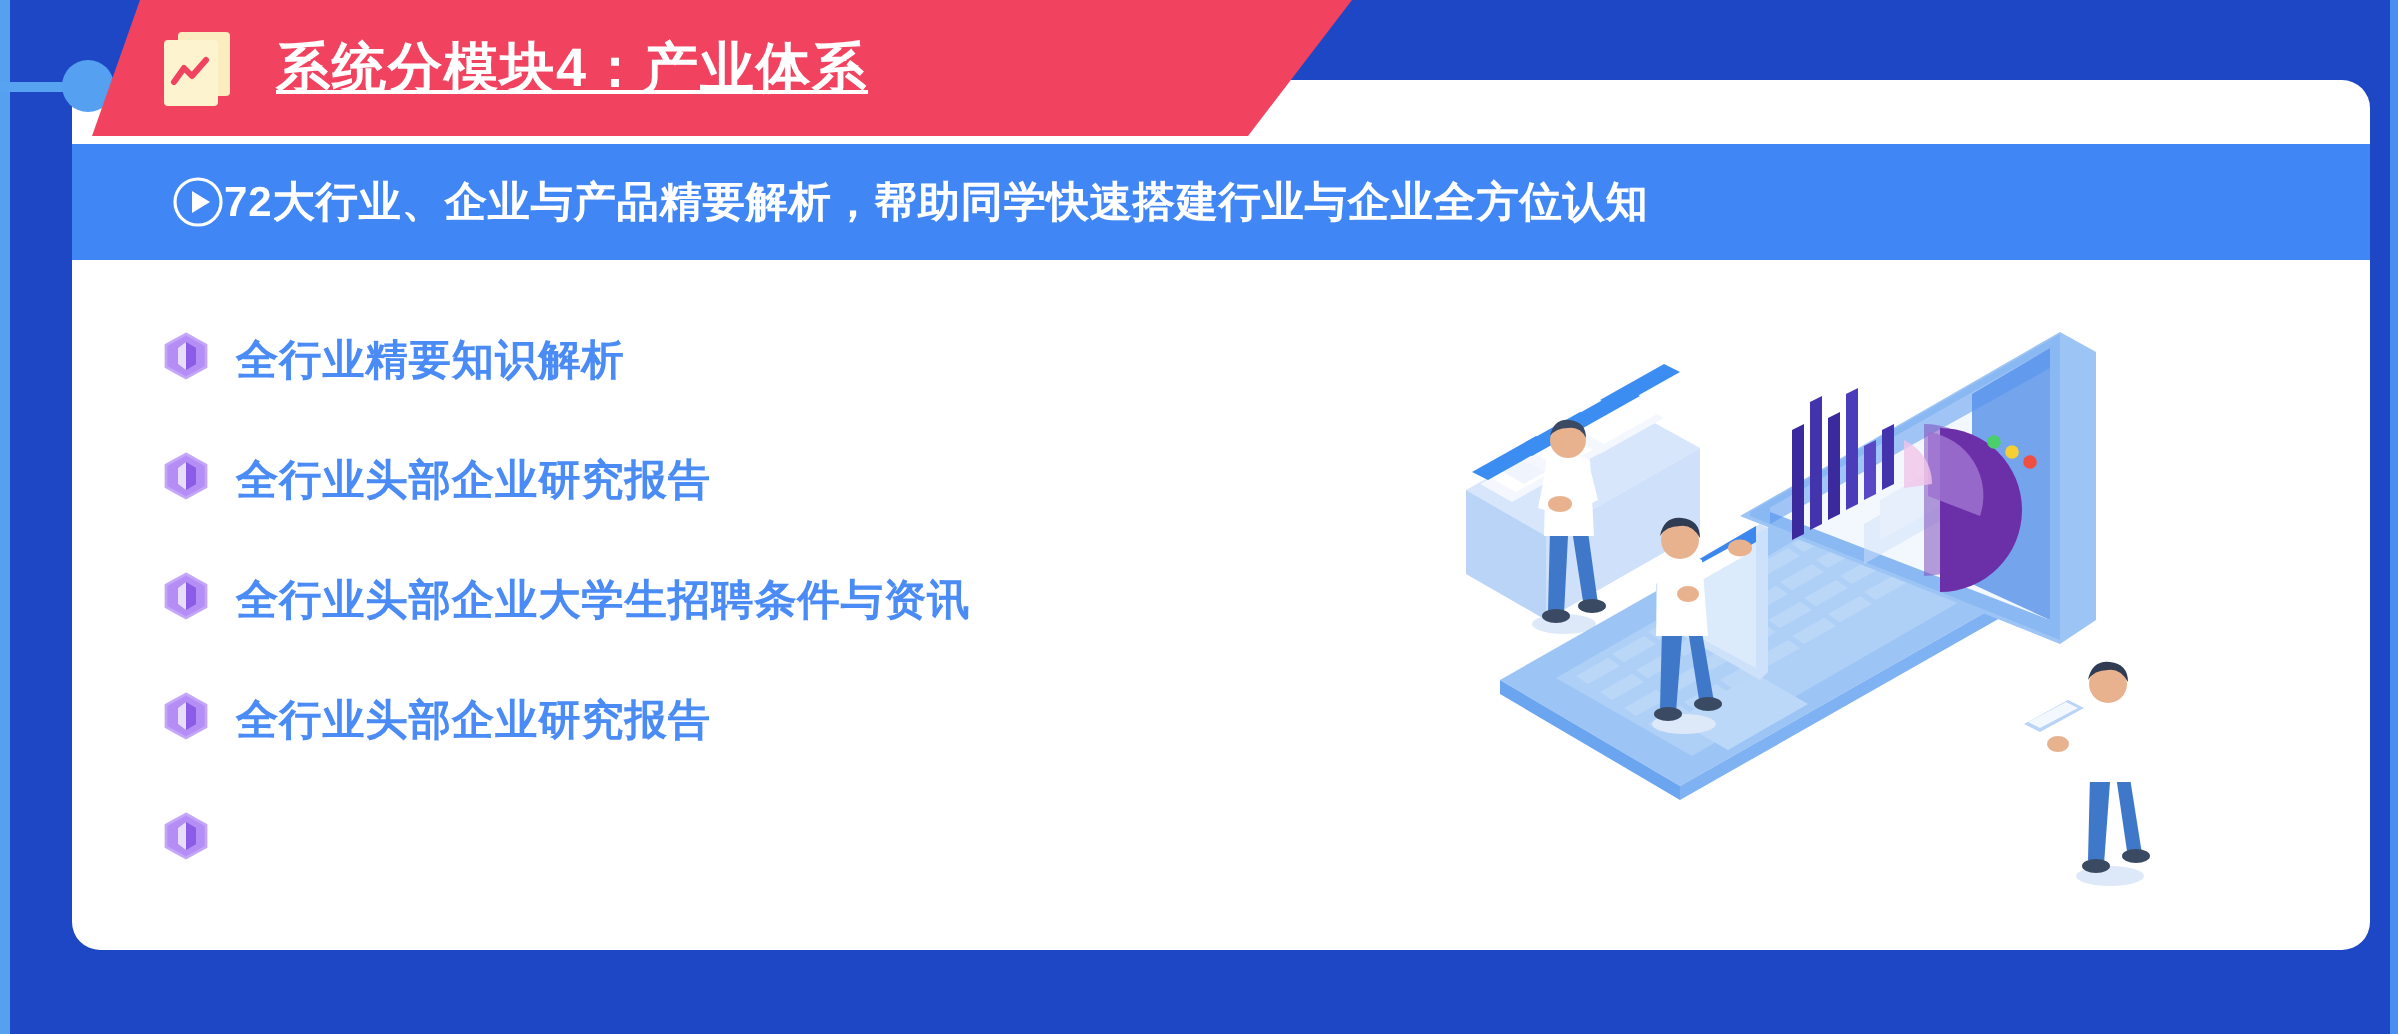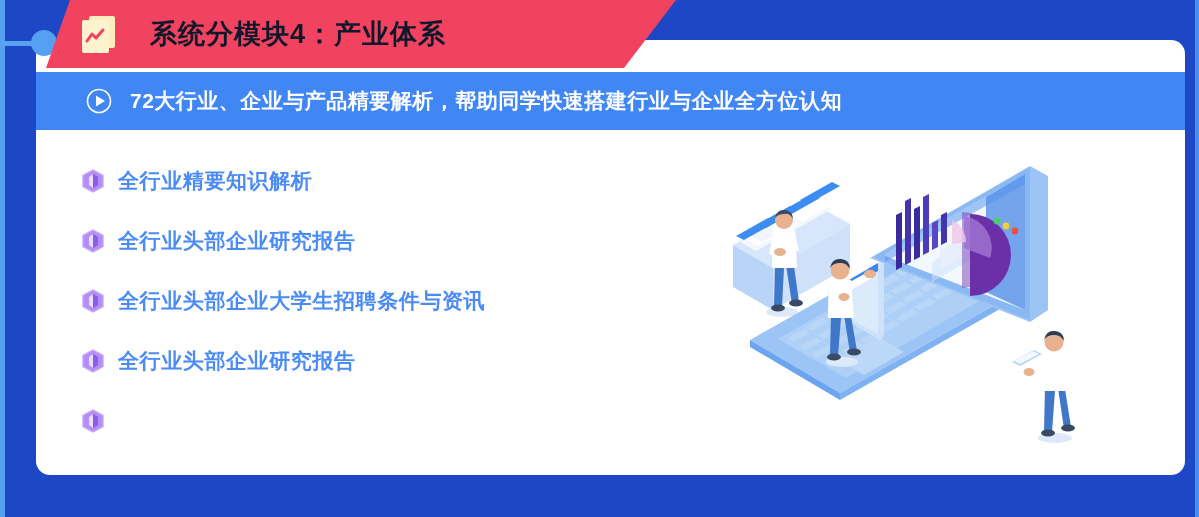--- a/index.html
+++ b/index.html
@@ -92,60 +92,59 @@
   }
   .doc-front {
     position: absolute;
     left: 2px; top: 5px;
     width: 27px; height: 33px;
     background: #fdf3cf;
     border-radius: 2px;
   }
   .doc-front svg { position: absolute; left: 0; top: 0; }
   .banner-title {
-    margin-left: 32px;
-    color: #0f172a;
+    margin-left: 20px;
+    color: #ffffff;
     font-size: 27px;
     font-weight: bold;
     letter-spacing: 1px;
     white-space: nowrap;
+    text-decoration: underline;
   }
 
   
   .blue-strip {
     position: absolute;
     left: 36px; top: 72px;
     width: 1149px; height: 58px;
     background: #4086f4;
     display: flex;
     align-items: center;
   }
   .play-icon {
     margin-left: 50px;
     width: 26px; height: 26px;
     flex: none;
   }
   .subtitle-text {
-    margin-left: 18px;
     color: #ffffff;
     font-size: 21px;
     font-weight: bold;
     letter-spacing: 0.5px;
     white-space: nowrap;
   }
 
   
   .bullets {
     position: absolute;
     left: 82px; top: 166px;
     width: 620px;
   }
   .bullet-row {
     display: flex;
-    align-items: center;
     height: 30px;
     margin-bottom: 30px;
   }
   .hex-icon {
     width: 22px; height: 24px;
     flex: none;
   }
   .bullet-label {
     margin-left: 14px;
     color: #4a8bf5;

